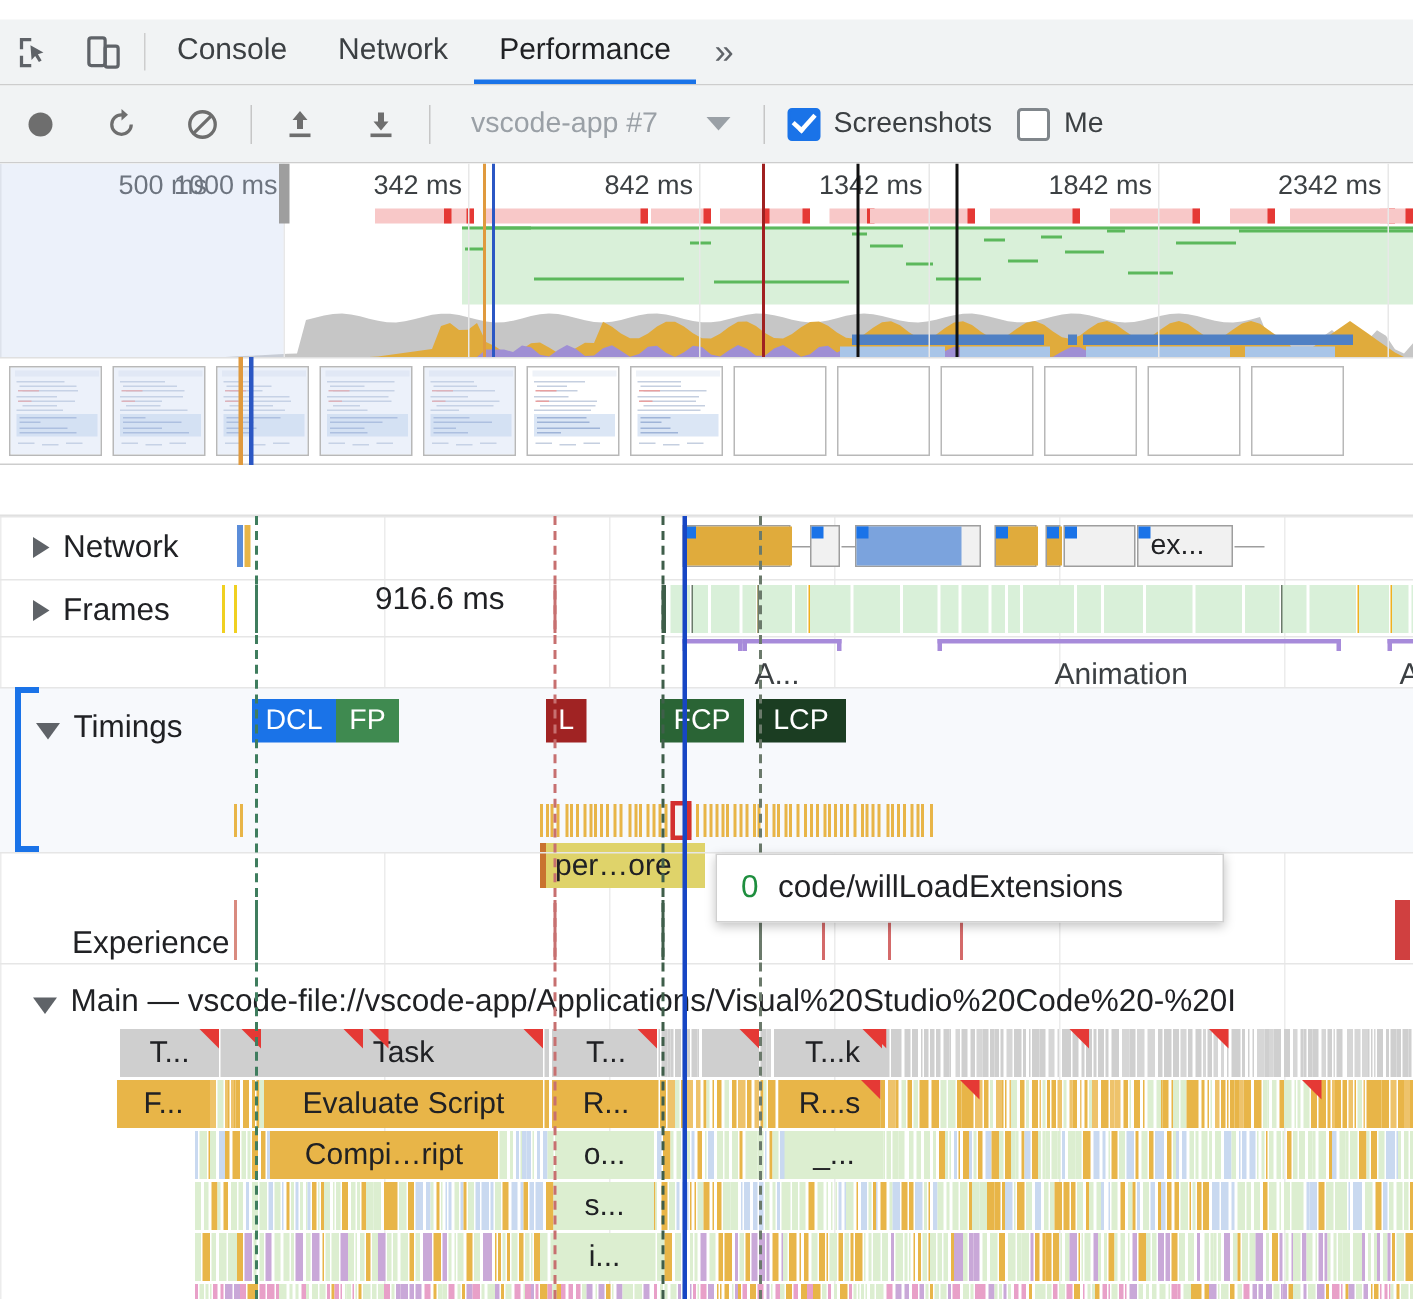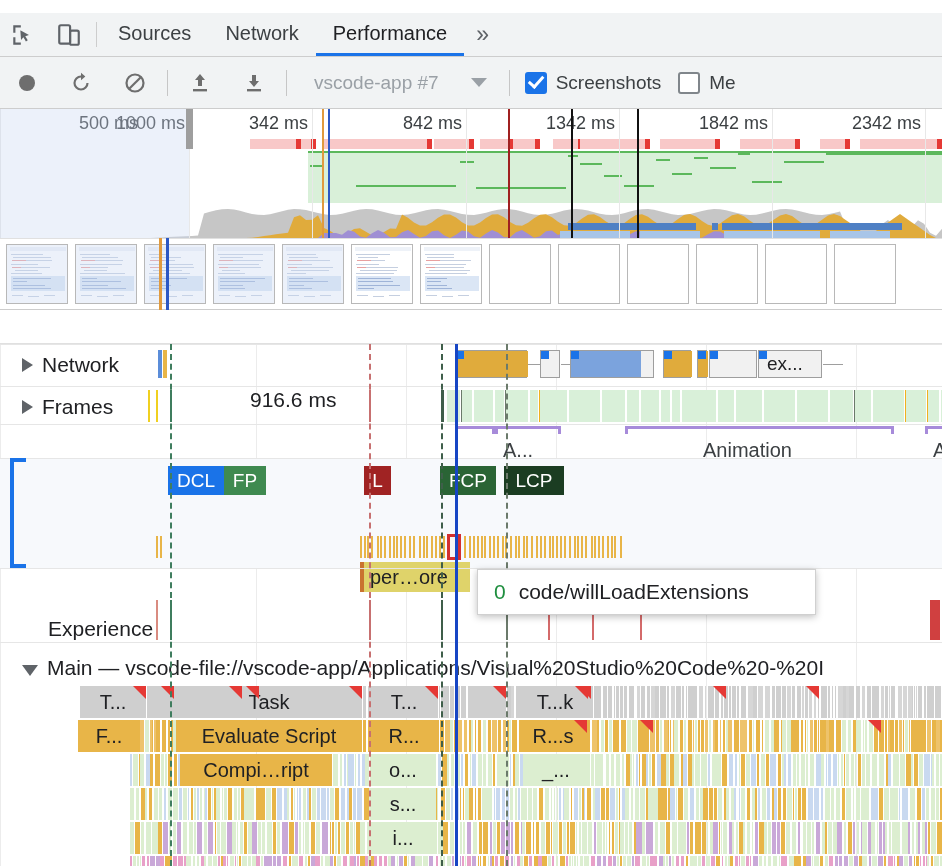--- a/index.html
+++ b/index.html
@@ -231,21 +231,21 @@
       </svg>
     </div>
     <div class="tb-icon">
       <svg width="26" height="26" viewBox="0 0 24 24">
         <rect x="3" y="3" width="10" height="17" rx="1.5" fill="none" stroke="#5f6368" stroke-width="2"></rect>
         <rect x="13" y="8" width="8" height="13" rx="1.5" fill="none" stroke="#5f6368" stroke-width="2"></rect>
       </svg>
     </div>
     <div class="tb-sep"></div>
     <div class="tab">
-        <span>Sources</span>
+        <span>Console</span>
       </div>
     <div class="tab">
         <span>Network</span>
       </div>
     <div class="tab active">
         <span>Performance</span>
       </div>
     <div class="tab-more">
         <span>»</span>
       </div>
@@ -673,20 +673,24 @@
         <div class="ibracket" style="left: 495px; top: 116px; width: 66px;"></div>
         <div class="ilabel" style="left: 503px; top: 129px;">A...</div>
         <div class="ibracket" style="left: 625px; top: 116px; width: 269px;"></div>
         <div class="ilabel" style="left: 703px; top: 129px;">Animation</div>
         <div class="ibracket" style="left: 925px; top: 116px; width: 60px;"></div>
         <div class="ilabel" style="left: 933px; top: 129px;">A</div>
         <div class="ibracket" style="left: 455px; top: 116px; width: 40px;"></div>
       </div>
 
     <div class="row-line" style="top:148px;"></div>
+    <div class="track-label" style="top:156px;left:24px;height:38px;">
+      <span class="tri open"></span>
+      <span>Timings</span>
+    </div>
     <div id="timings-track">
         <div class="tbadge" style="left: 168px; top: 156px; width: 56px; background: rgb(26, 115, 232);">DCL</div>
         <div class="tbadge" style="left: 224px; top: 156px; width: 42px; background: rgb(63, 138, 80);">FP</div>
         <div class="tbadge" style="left: 364px; top: 156px; width: 27px; background: rgb(160, 35, 35);">L</div>
         <div class="tbadge" style="left: 440px; top: 156px; width: 56px; background: rgb(42, 100, 53);">FCP</div>
         <div class="tbadge" style="left: 504px; top: 156px; width: 60px; background: rgb(27, 61, 34);">LCP</div>
         <div class="micro" style="left: 359.994px; top: 226px; width: 2px; height: 22px; background: rgb(232, 181, 72);"></div>
         <div class="micro" style="left: 363.901px; top: 226px; width: 2px; height: 22px; background: rgb(232, 181, 72);"></div>
         <div class="micro" style="left: 367.29px; top: 226px; width: 2px; height: 22px; background: rgb(232, 181, 72);"></div>
         <div class="micro" style="left: 370.806px; top: 226px; width: 2px; height: 22px; background: rgb(232, 181, 72);"></div>

